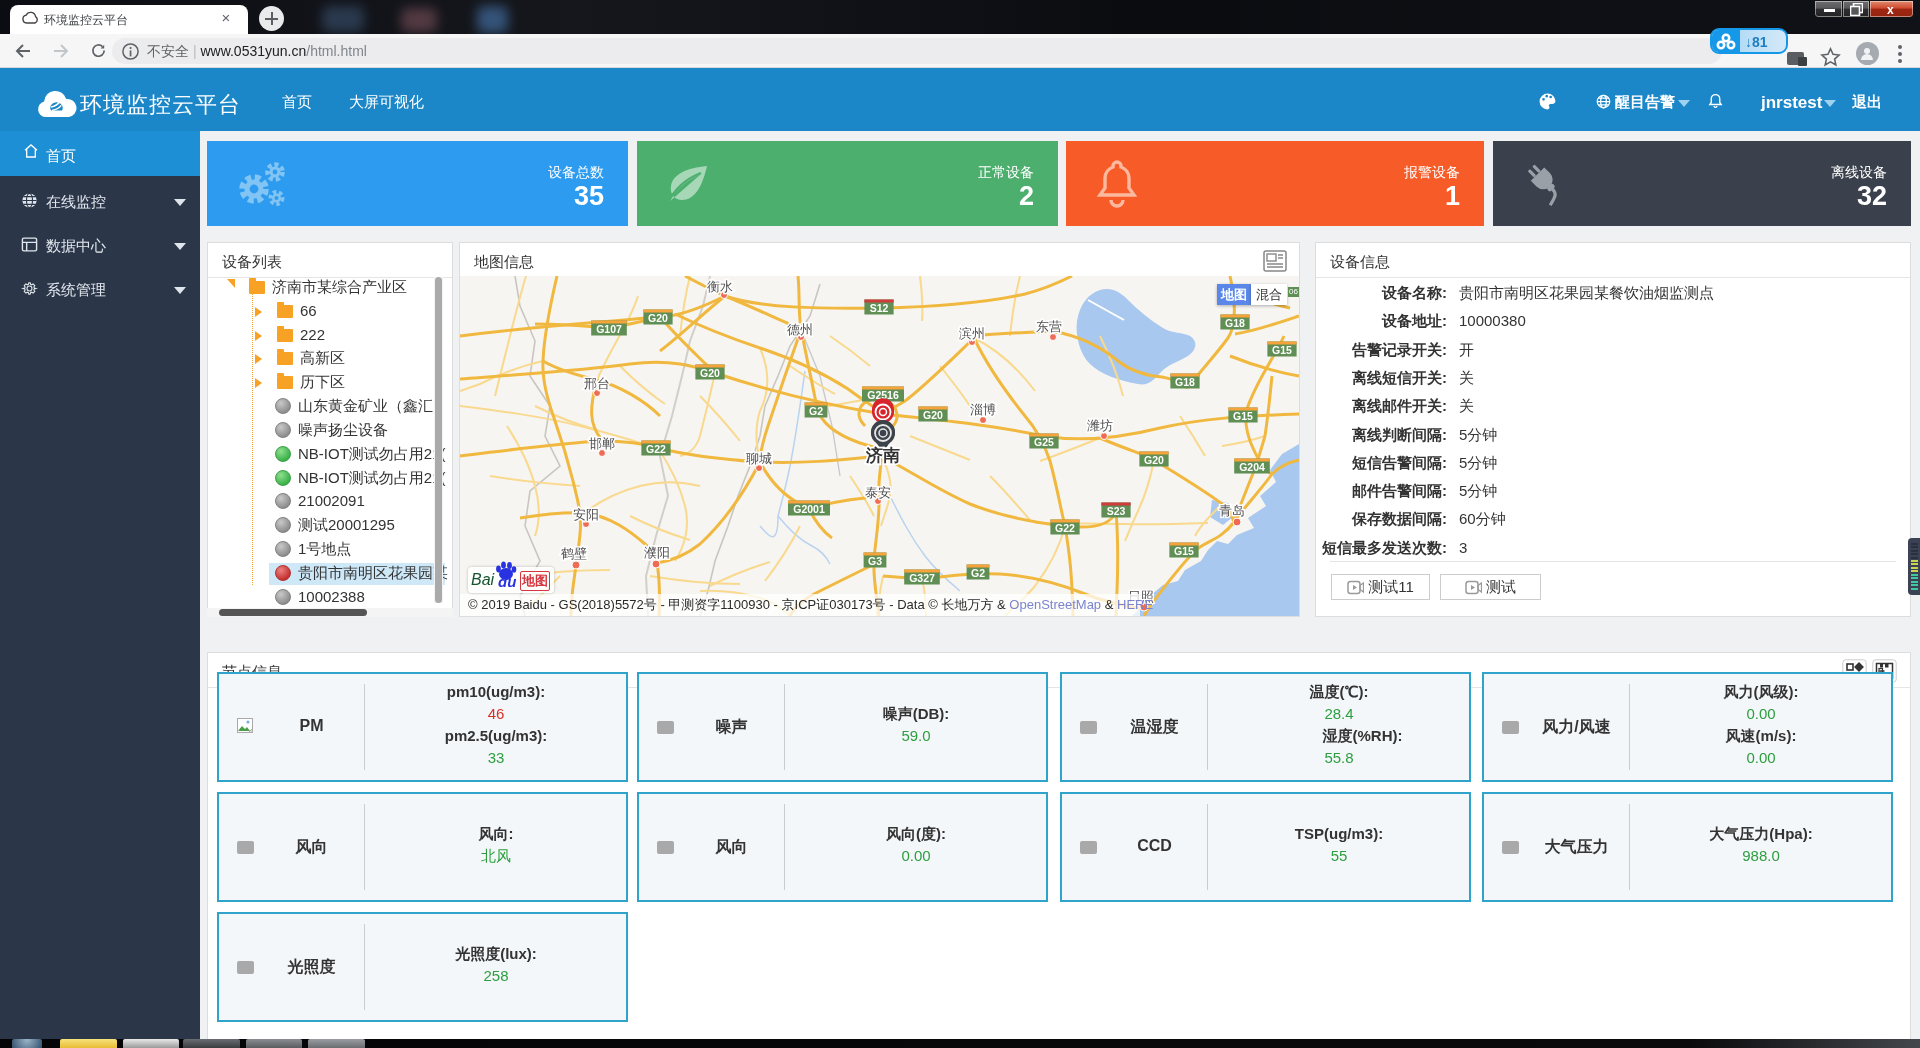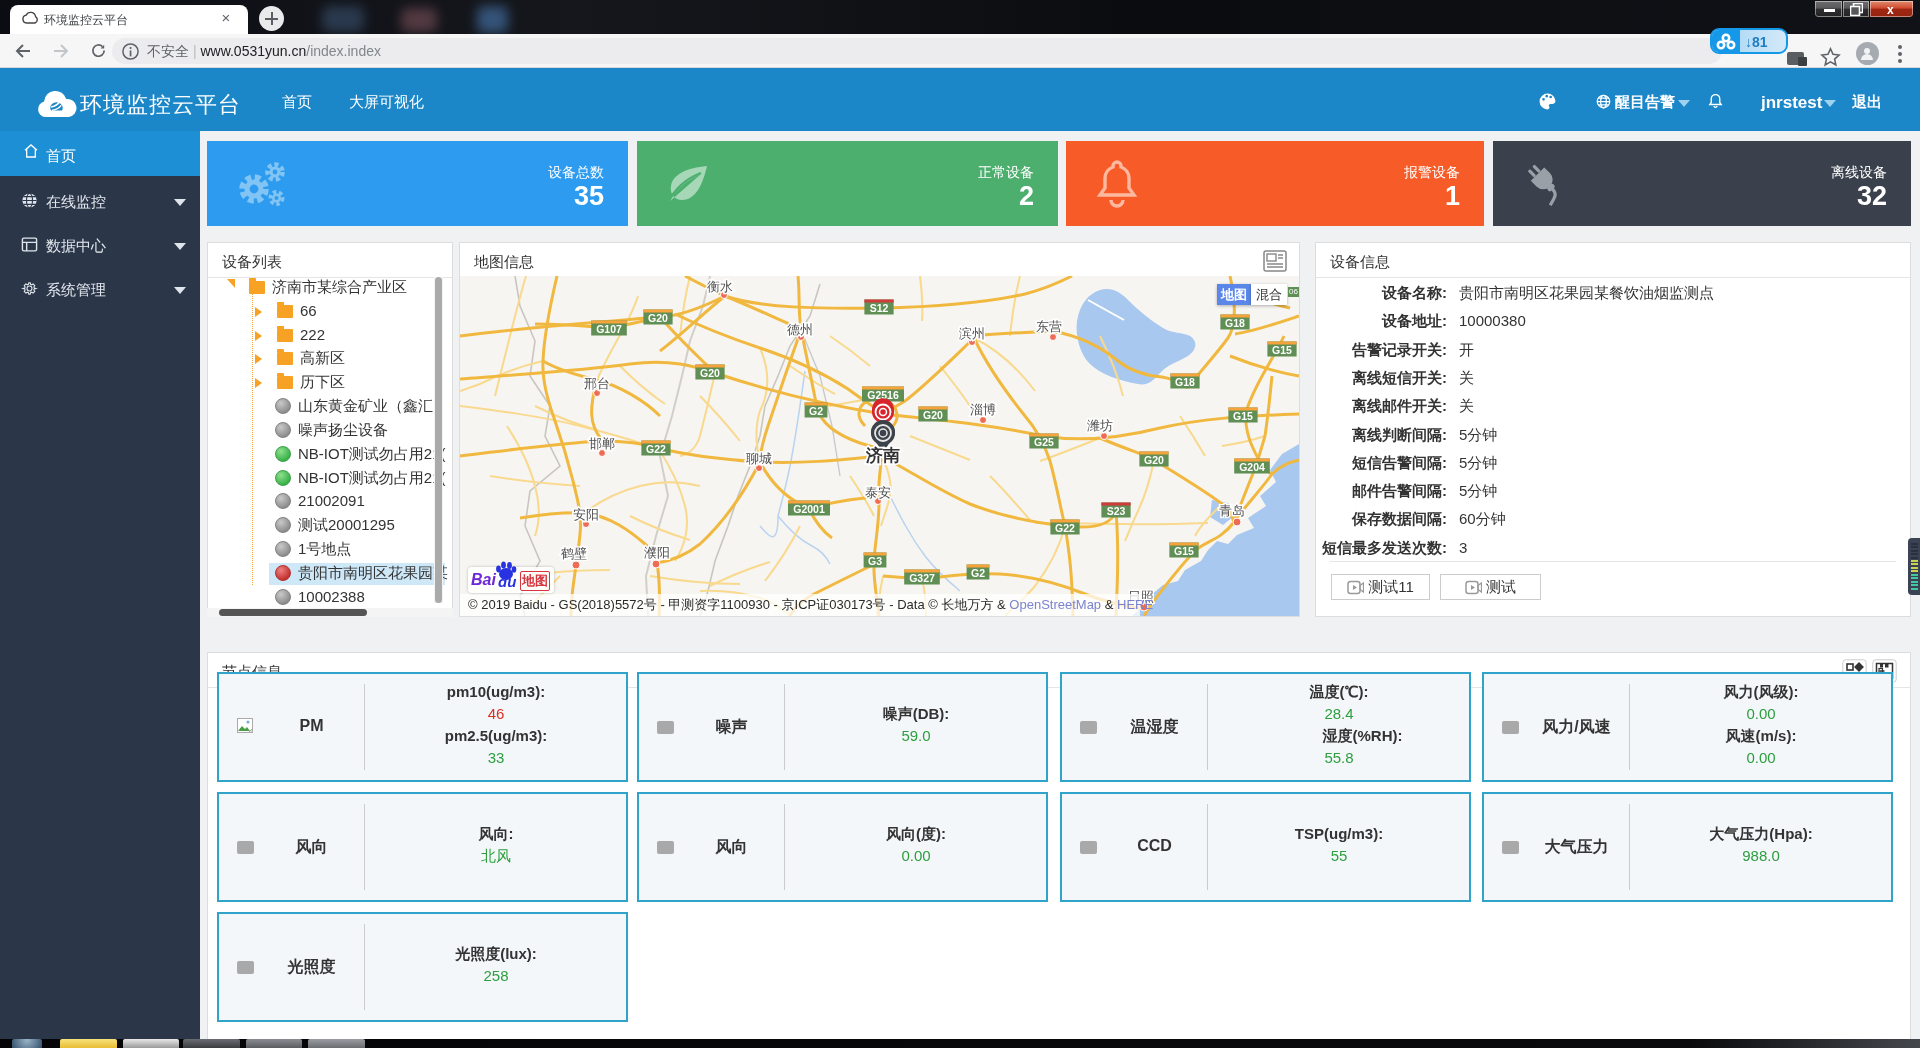--- a/index.html
+++ b/index.html
@@ -111,21 +111,21 @@
   <svg class="abs navico" style="left:90px;top:42px" width="17" height="17" viewBox="0 0 24 24">
       <path d="M17.6 6.4A8 8 0 1 0 20 12" stroke="#5f6368" stroke-width="2.4" fill="none"></path>
       <path d="M20 4v5h-5z" fill="#5f6368"></path>
     </svg>
   <div id="urlpill" class="abs"></div>
   <svg class="abs" style="left:122px;top:43px" width="17" height="17" viewBox="0 0 17 17">
       <circle cx="8.5" cy="8.5" r="7.6" fill="none" stroke="#5f6368" stroke-width="1.5"></circle>
       <rect x="7.7" y="4" width="1.7" height="2" fill="#5f6368"></rect>
       <rect x="7.7" y="7.4" width="1.7" height="6" fill="#5f6368"></rect>
     </svg>
-  <div id="urltext" class="abs">不安全 <span style="color:#bbb">|</span> <span id="urlmain">www.0531yun.cn<span style="color:#80868b">/index.index</span></span></div>
+  <div id="urltext" class="abs">不安全 <span style="color:#bbb">|</span> <span id="urlmain">www.0531yun.cn<span style="color:#80868b">/html.html</span></span></div>
   <svg class="abs" style="left:1820px;top:47px" width="21" height="21" viewBox="0 0 24 24">
       <path d="M12 2l2.9 6.3 6.9.8-5.1 4.7 1.4 6.8L12 17l-6.1 3.6 1.4-6.8L2.2 9.1l6.9-.8z" fill="none" stroke="#5f6368" stroke-width="1.8"></path>
     </svg>
   <div class="abs" style="left:1856px;top:42px;width:23px;height:23px;border-radius:50%;background:#a5abb1"></div>
   <div class="abs" style="left:1859px;top:45px;width:18px;height:17px;"><svg width="16" height="16" viewBox="0 0 16 16">
         <circle cx="8" cy="6" r="3" fill="#f1f3f4"></circle>
         <path d="M2 15a6 6 0 0 1 12 0z" fill="#f1f3f4"></path>
       </svg></div>
   <div class="abs" style="left:1898px;top:45px;width:4px;height:4px;border-radius:50%;background:#5f6368;"></div>
     <div class="abs" style="left:1898px;top:52px;width:4px;height:4px;border-radius:50%;background:#5f6368;"></div>
@@ -568,21 +568,21 @@
     <circle cx="423" cy="157" r="12" fill="#3d434b"></circle>
     <circle cx="423" cy="157" r="8" fill="none" stroke="#e8e8e8" stroke-width="1.8"></circle>
     <circle cx="423" cy="157" r="4" fill="none" stroke="#e8e8e8" stroke-width="1.5"></circle>
     <text x="423" y="185" font-size="17" font-weight="bold" fill="#333" text-anchor="middle" stroke="#fff" stroke-width="3.5" paint-order="stroke" font-family="Liberation Sans,sans-serif">济南</text>
 
     <rect x="0" y="318" width="680" height="22" fill="#ffffff" opacity="0.75"></rect>
     <text x="8" y="333" font-size="13" fill="#2a2a2a" font-family="Liberation Sans,sans-serif">© 2019 Baidu - GS(2018)5572号 - 甲测资字1100930 - 京ICP证030173号 - Data © 长地万方 &amp; <tspan fill="#7b83cf">OpenStreetMap</tspan> &amp; <tspan fill="#7b83cf">HERE</tspan></text>
   </svg>
   
   <div style="position:absolute;left:8px;top:291px;width:86px;height:26px;background:rgba(255,255,255,.85);border-radius:4px;box-shadow:0 0 3px rgba(0,0,0,.25);">
-    <span style="position:absolute;left:3px;top:4px;font-size:16px;font-weight:bold;color:#6d28d9;font-style:italic;">Bai</span>
+    <span style="position:absolute;left:3px;top:4px;font-size:16px;font-weight:normal;color:#14532d;font-style:italic;">Bai</span>
     <svg style="position:absolute;left:27px;top:-6px" width="22" height="20" viewBox="0 0 22 20">
           <g fill="#2932e1">
             <ellipse cx="11" cy="13" rx="7" ry="6"></ellipse>
             <ellipse cx="3.5" cy="8" rx="2.4" ry="3.4"></ellipse>
             <ellipse cx="8.5" cy="4" rx="2.4" ry="3.6"></ellipse>
             <ellipse cx="14.5" cy="4.5" rx="2.4" ry="3.4"></ellipse>
             <ellipse cx="19" cy="8.5" rx="2.3" ry="3.2"></ellipse>
           </g>
         </svg>
     <span style="position:absolute;left:30px;top:6px;font-size:15px;font-weight:bold;color:#2932e1;font-style:italic;">du</span>

